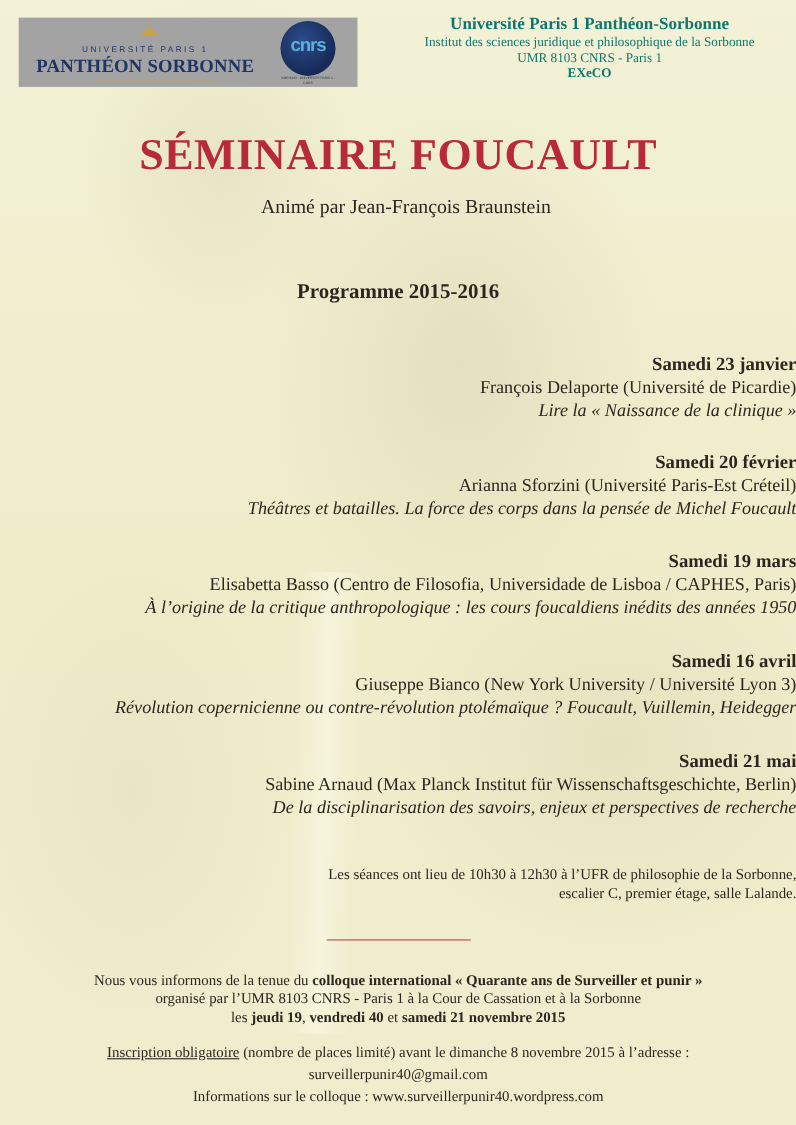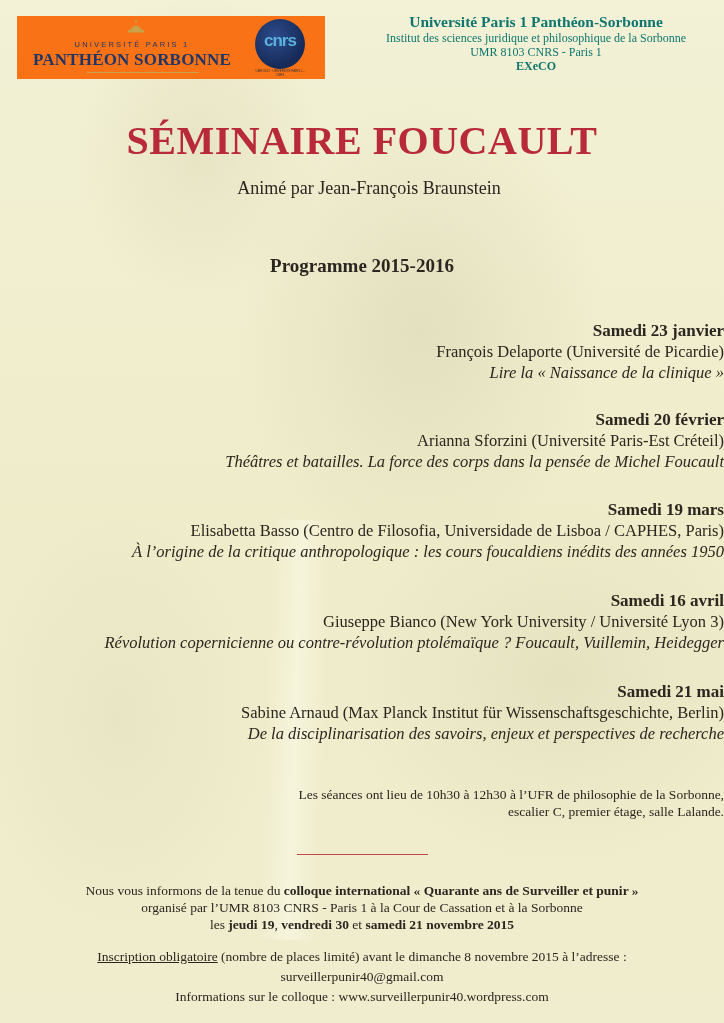--- a/index.html
+++ b/index.html
@@ -22,21 +22,21 @@
   .bg .stripe {
     position: absolute; top: 520px; left: 265px; width: 60px; height: 420px;
     background: linear-gradient(90deg, rgba(255,255,240,0), rgba(255,255,240,0.45), rgba(255,255,240,0));
     transform: rotate(2deg);
   }
   .content { position: relative; z-index: 1; }
 
   
   .logos {
     position: absolute; left: 17px; top: 16px; width: 308px; height: 63px;
-    background: #f97316; display: flex; align-items: center;
+    background: #a3a3a3; display: flex; align-items: center;
   }
   .p1-logo { width: 230px; height: 63px; position: relative; text-align: center; }
   .p1-dome { position: absolute; left: 110px; top: 4px; width: 18px; height: 14px; }
   .p1-univ {
     position: absolute; left: 0; right: 0; top: 24px;
     font-family: "Liberation Sans", sans-serif; font-size: 7.5px; letter-spacing: 2.2px;
     color: #1f3566;
   }
   .p1-name {
     position: absolute; left: 0; right: 0; top: 34px;
@@ -172,21 +172,21 @@
   <div class="venue">
     <div>Les séances ont lieu de 10h30 à 12h30 à l’UFR de philosophie de la Sorbonne,</div>
     <div>escalier C, premier étage, salle Lalande.</div>
   </div>
 
   <div class="divider"></div>
 
   <div class="colloque">
     <div><span>Nous vous informons de la tenue du </span><b>colloque international « Quarante ans de Surveiller et punir »</b></div>
     <div>organisé par l’UMR 8103 CNRS - Paris 1 à la Cour de Cassation et à la Sorbonne</div>
-    <div><span>les </span><b>jeudi 19</b><span>, </span><b>vendredi 30</b><span> et </span><b>samedi 21 novembre 2015</b></div>
+    <div><span>les </span><b>jeudi 19</b><span>, </span><b>vendredi 40</b><span> et </span><b>samedi 21 novembre 2015</b></div>
   </div>
 
   <div class="inscr">
     <div><span class="ul">Inscription obligatoire</span><span> (nombre de places limité) avant le dimanche 8 novembre 2015 à l’adresse :</span></div>
     <div>surveillerpunir40@gmail.com</div>
     <div><span>Informations sur le colloque : </span><span>www.surveillerpunir40.wordpress.com</span></div>
   </div>
 
 </div>
 

